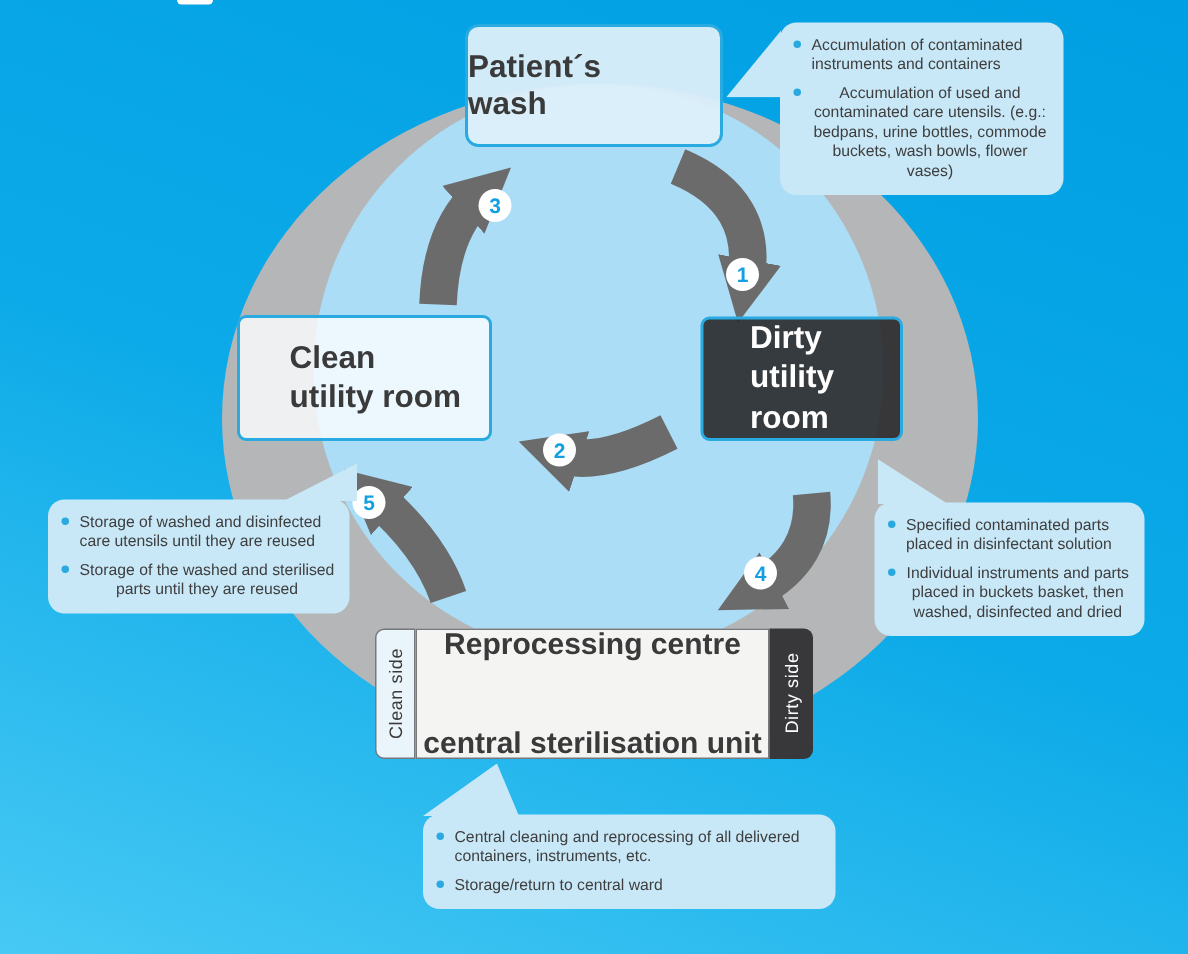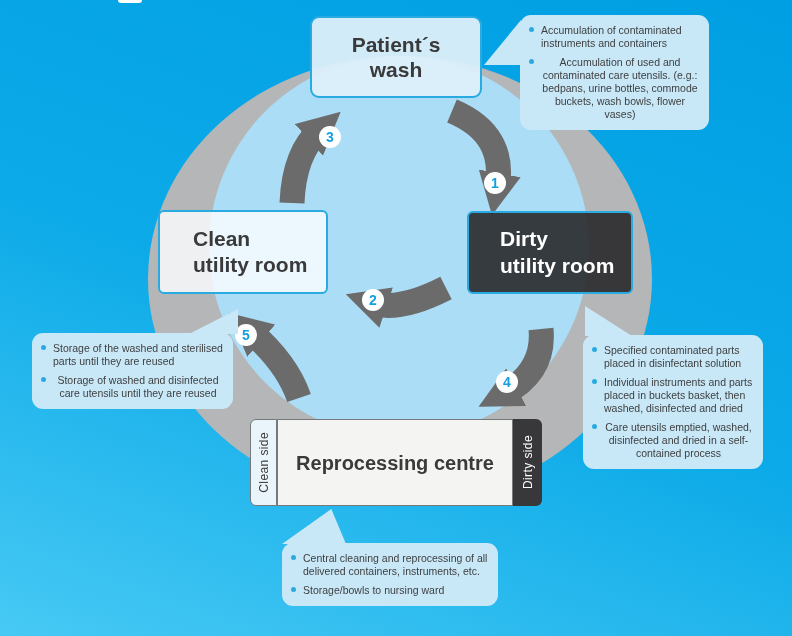--- a/index.html
+++ b/index.html
@@ -22,25 +22,25 @@
   #badge-1 { left:484px; top:172px; }
   #badge-2 { left:362px; top:289px; }
   #badge-3 { left:319px; top:126px; }
   #badge-4 { left:496px; top:371px; }
   #badge-5 { left:235px; top:324px; }
   
   .node { position:absolute; z-index:25; border:2px solid #29aae1; box-sizing:border-box;
     font-weight:bold; color:#3a3a3a; }
   .node-patient { left:310px; top:16px; width:172px; height:82px; border-radius:9px;
     background:rgba(220,239,250,0.95); display:flex; flex-direction:column;
-    justify-content:center; text-align:center; font-size:21px; line-height:1.2; }
+    justify-content:center; font-size:21px; line-height:1.2; }
   .node-clean { left:158px; top:210px; width:170px; height:84px; border-radius:6px;
     background:rgba(250,253,255,0.82); display:flex; flex-direction:column;
     justify-content:center; padding-left:33px; font-size:21px; line-height:1.25; }
-  .node-dirty { left:467px; top:211px; width:166px; height:83px; border-radius:6px;
+  .node-dirty { left:467px; top:211px; width:135px; height:83px; border-radius:6px;
     background:rgba(41,41,43,0.90); display:flex; flex-direction:column;
     justify-content:center; padding-left:31px; font-size:21px; line-height:1.25; color:#ffffff; }
   
   .node-repro { position:absolute; left:250px; top:419px; width:292px; height:87px;
     display:flex; z-index:25; }
   .repro-tab { box-sizing:border-box; display:flex; }
   .repro-tab-left { width:27px; background:#eaf4fb; border:1px solid #75797c;
     border-radius:6px 0 0 6px; }
   .repro-main { flex:1; background:#f4f5f3; border-top:1px solid #75797c;
     border-bottom:1px solid #75797c; border-left:1px solid #75797c; border-right:1px solid #75797c;
@@ -62,21 +62,21 @@
   .tail { position:absolute; background:#c8e8f8; }
   #callout-patient { left:520px; top:15px; width:189px; }
   #callout-patient .tail { left:-36px; top:5px; width:37px; height:45px;
     clip-path:polygon(100% 0,100% 100%,0 100%); }
   #callout-clean { left:32px; top:333px; width:201px; }
   #callout-clean .tail { right:-5px; top:-24px; width:49px; height:25px;
     clip-path:polygon(100% 0,100% 100%,0 100%); }
   #callout-dirty { left:583px; top:335px; width:180px; }
   #callout-dirty .tail { left:2px; top:-29px; width:47px; height:30px;
     clip-path:polygon(0 0,100% 100%,0 100%); }
-  #callout-repro { left:282px; top:543px; width:216px; }
+  #callout-repro { left:282px; top:543px; width:275px; }
   #callout-repro .tail { left:0px; top:-34px; width:64px; height:35px;
     clip-path:polygon(77% 0,100% 100%,0 100%); }
   .top-sliver { position:absolute; left:118px; top:0; width:24px; height:3px;
     background:#ffffff; border-radius:0 0 4px 4px; z-index:2; }
 </style>
 </head>
 <body>
 
 <div id="stage">
 
@@ -128,20 +128,21 @@
     <span>Dirty</span>
     <span>utility room</span>
   </div>
 
   <div class="node-repro">
     <div class="repro-tab repro-tab-left">
       <span class="vlabel">Clean side</span>
     </div>
     <div class="repro-main">
       <span>Reprocessing centre</span>
+      <span>central sterilisation unit</span>
     </div>
     <div class="repro-tab repro-tab-right">
       <span class="vlabel vlabel-dark">Dirty side</span>
     </div>
   </div>
 
   <div id="callout-patient" class="callout">
     <div class="tail"></div>
     <ul>
       <li>
@@ -153,54 +154,50 @@
         <span>Accumulation of used and contaminated care utensils. (e.g.: bedpans, urine bottles, commode buckets, wash bowls, flower vases)</span>
       </li>
     </ul>
   </div>
 
   <div id="callout-clean" class="callout">
     <div class="tail"></div>
     <ul>
       <li>
         <span class="dot"></span>
+        <span>Storage of washed and disinfected care utensils until they are reused</span>
+      </li>
+      <li>
+        <span class="dot"></span>
         <span>Storage of the washed and sterilised parts until they are reused</span>
       </li>
-      <li>
-        <span class="dot"></span>
-        <span>Storage of washed and disinfected care utensils until they are reused</span>
-      </li>
     </ul>
   </div>
 
   <div id="callout-dirty" class="callout">
     <div class="tail"></div>
     <ul>
       <li>
         <span class="dot"></span>
         <span>Specified contaminated parts placed in disinfectant solution</span>
       </li>
       <li>
         <span class="dot"></span>
         <span>Individual instruments and parts placed in buckets basket, then washed, disinfected and dried</span>
       </li>
-      <li>
-        <span class="dot"></span>
-        <span>Care utensils emptied, washed, disinfected and dried in a self-contained process</span>
-      </li>
     </ul>
   </div>
 
   <div id="callout-repro" class="callout">
     <div class="tail"></div>
     <ul>
       <li>
         <span class="dot"></span>
         <span>Central cleaning and reprocessing of all delivered containers, instruments, etc.</span>
       </li>
       <li>
         <span class="dot"></span>
-        <span>Storage/bowls to nursing ward</span>
+        <span>Storage/return to central ward</span>
       </li>
     </ul>
   </div>
 
 </div>
 
 </body></html>

